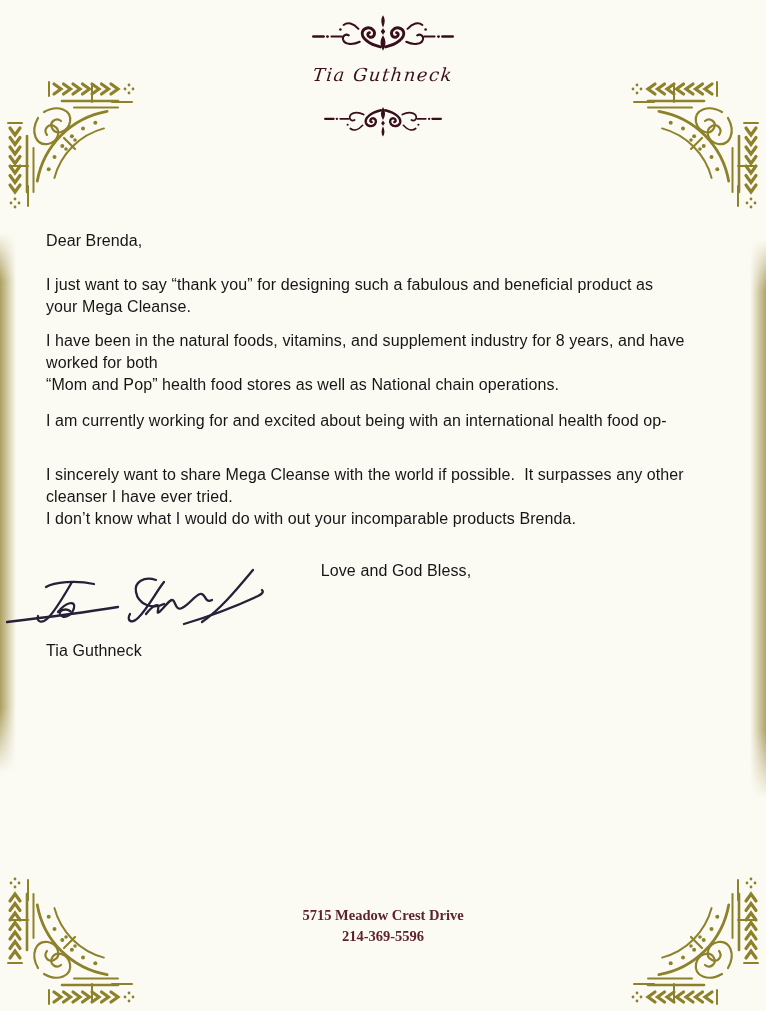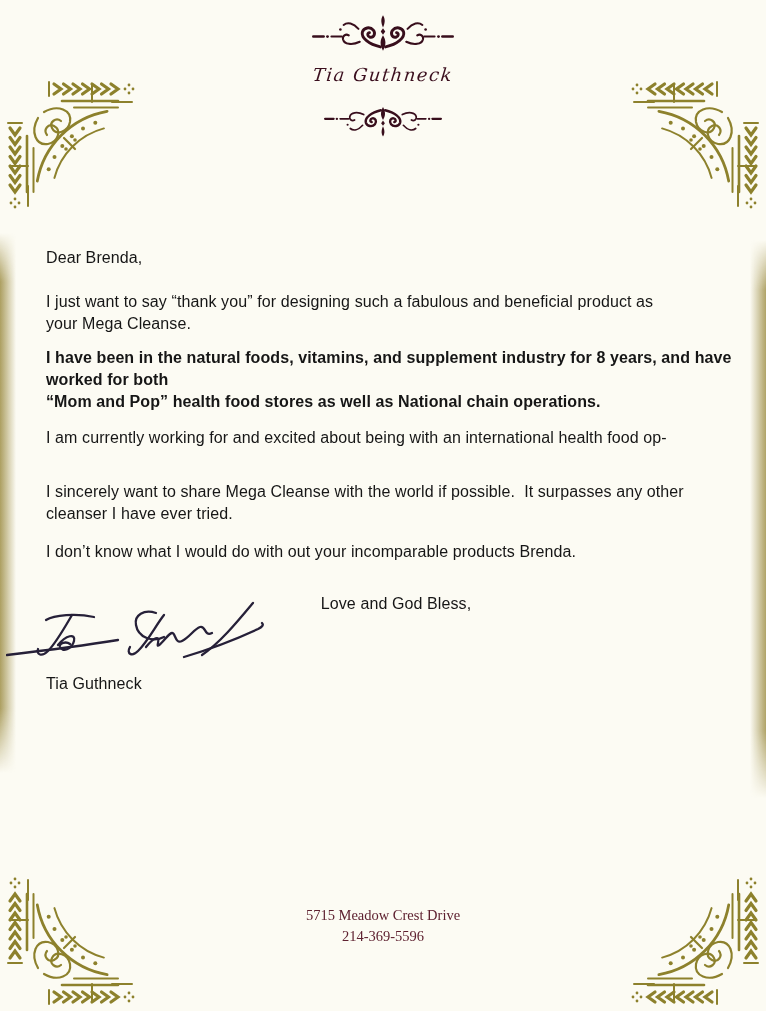--- a/index.html
+++ b/index.html
@@ -44,35 +44,35 @@
   .corner.bl { left: 4px;  bottom: 3px; transform: scaleY(-1); }
   .corner.br { right: 4px; bottom: 3px; transform: scale(-1,-1); }
 
   
   .letter {
     position: absolute; left: 46px; top: 230px; width: 700px;
     font-size: 16px; line-height: 22px; color: #161616;
     letter-spacing: 0.1px;
   }
   .letter .line { white-space: pre; }
-  .salutation { margin-bottom: 22px; margin-top: 17px; }
+  .salutation { margin-bottom: 22px; }
   .para-1 { margin-bottom: 12px; }
-  .para-2 { margin-bottom: 14px; font-weight: bold; }
+  .para-2 { margin-bottom: 14px; }
   .para-3 { margin-bottom: 32px; }
-  .para-4 { margin-bottom: 16px; }
+  .para-4 { }
   .closing { margin-top: 30px; text-align: center; }
   .signature-block { position: relative; height: 58px; }
   .signature-block svg { position: absolute; left: -40px; top: -16px; }
 
   
   .footer {
     position: absolute; top: 905px; left: 0; width: 100%;
     text-align: center;
     font-family: "Liberation Serif", serif;
-    font-weight: normal;
+    font-weight: bold;
     font-size: 14.5px; line-height: 21px;
     color: #5e2130;
   }
 
   .defs-holder { position: absolute; width: 0; height: 0; overflow: hidden; }
 </style>
 </head>
 <body>
 
 <svg class="defs-holder" aria-hidden="true">

